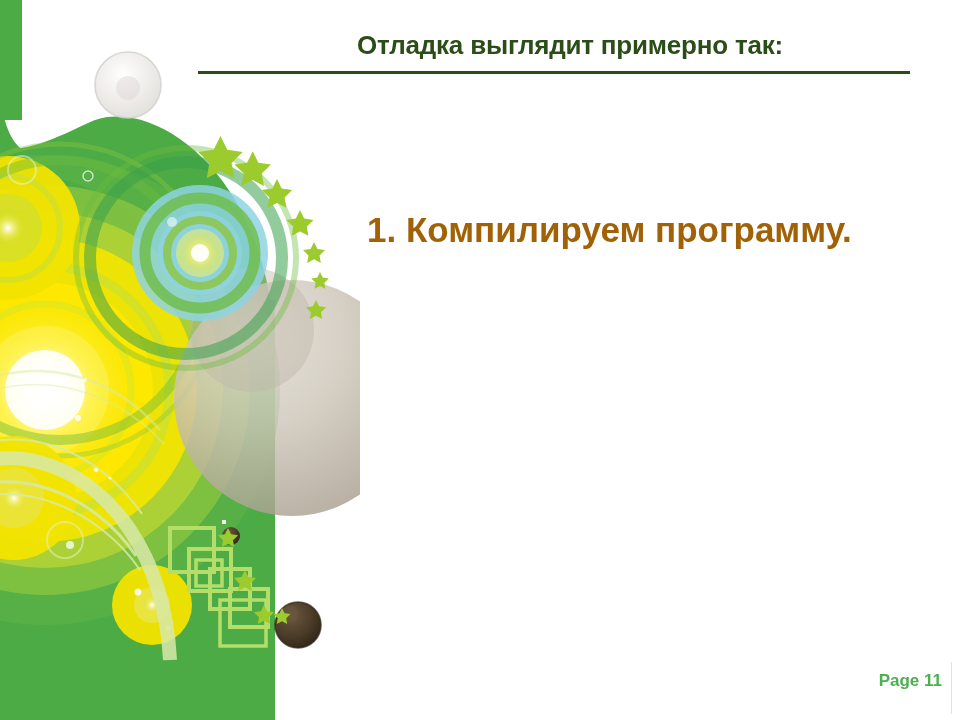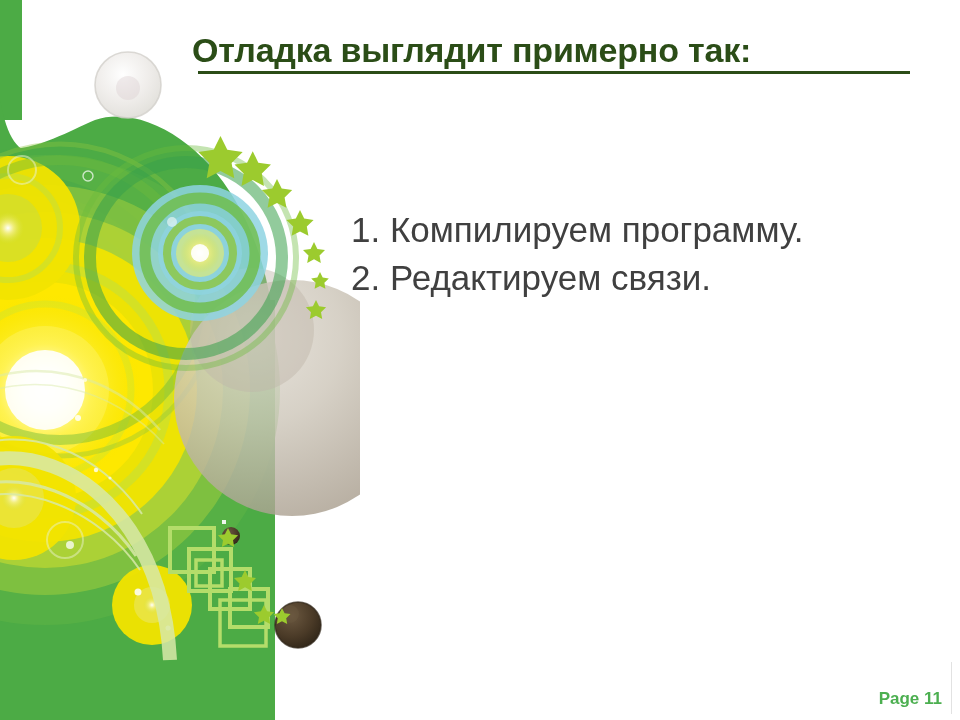--- a/index.html
+++ b/index.html
@@ -28,59 +28,61 @@
     width: 360px;
     height: 720px;
     overflow: hidden;
     pointer-events: none;
   }
   .decor svg { display: block; }
 
   
   .title {
     position: absolute;
-    left: 192px;
+    left: 212px;
     top: 30px;
     width: 716px;
-    font-size: 34px;
+    font-size: 26px;
     font-weight: bold;
     color: #2b4d17;
     letter-spacing: -0.2px;
     line-height: 1.18;
+    text-align: center;
     white-space: nowrap;
   }
   .title-underline {
     position: absolute;
     left: 198px;
     top: 71px;
     width: 712px;
     height: 3px;
     background: #2b4d17;
   }
 
   
   .body-list {
     position: absolute;
     left: 351px;
     top: 206px;
     width: 580px;
   }
   .body-line {
     font-size: 35px;
-    color: #404040;
+    color: #a16207;
     line-height: 48px;
     white-space: nowrap;
-    font-weight: normal;
+    font-weight: bold;
+    margin-left: 16px;
   }
 
   
   .footer {
     position: absolute;
     right: 18px;
-    bottom: 11px;
+    bottom: 29px;
     display: flex;
     align-items: center;
     gap: 6px;
   }
   .page-label {
     font-size: 17px;
     font-weight: bold;
     color: #4caf50;
     letter-spacing: 0px;
   }
@@ -267,21 +269,20 @@
 
       </g>
     </svg>
   </div>
 
   <div class="title">Отладка выглядит примерно так:</div>
   <div class="title-underline"></div>
 
   <div class="body-list">
     <div class="body-line">1. Компилируем программу.</div>
-    <div class="body-line">2. Редактируем связи.</div>
   </div>
 
   <div class="footer">
     <span class="page-label">Page 11</span>
   </div>
   <div class="footer-rule"></div>
 
 </div>
 
 </body></html>

